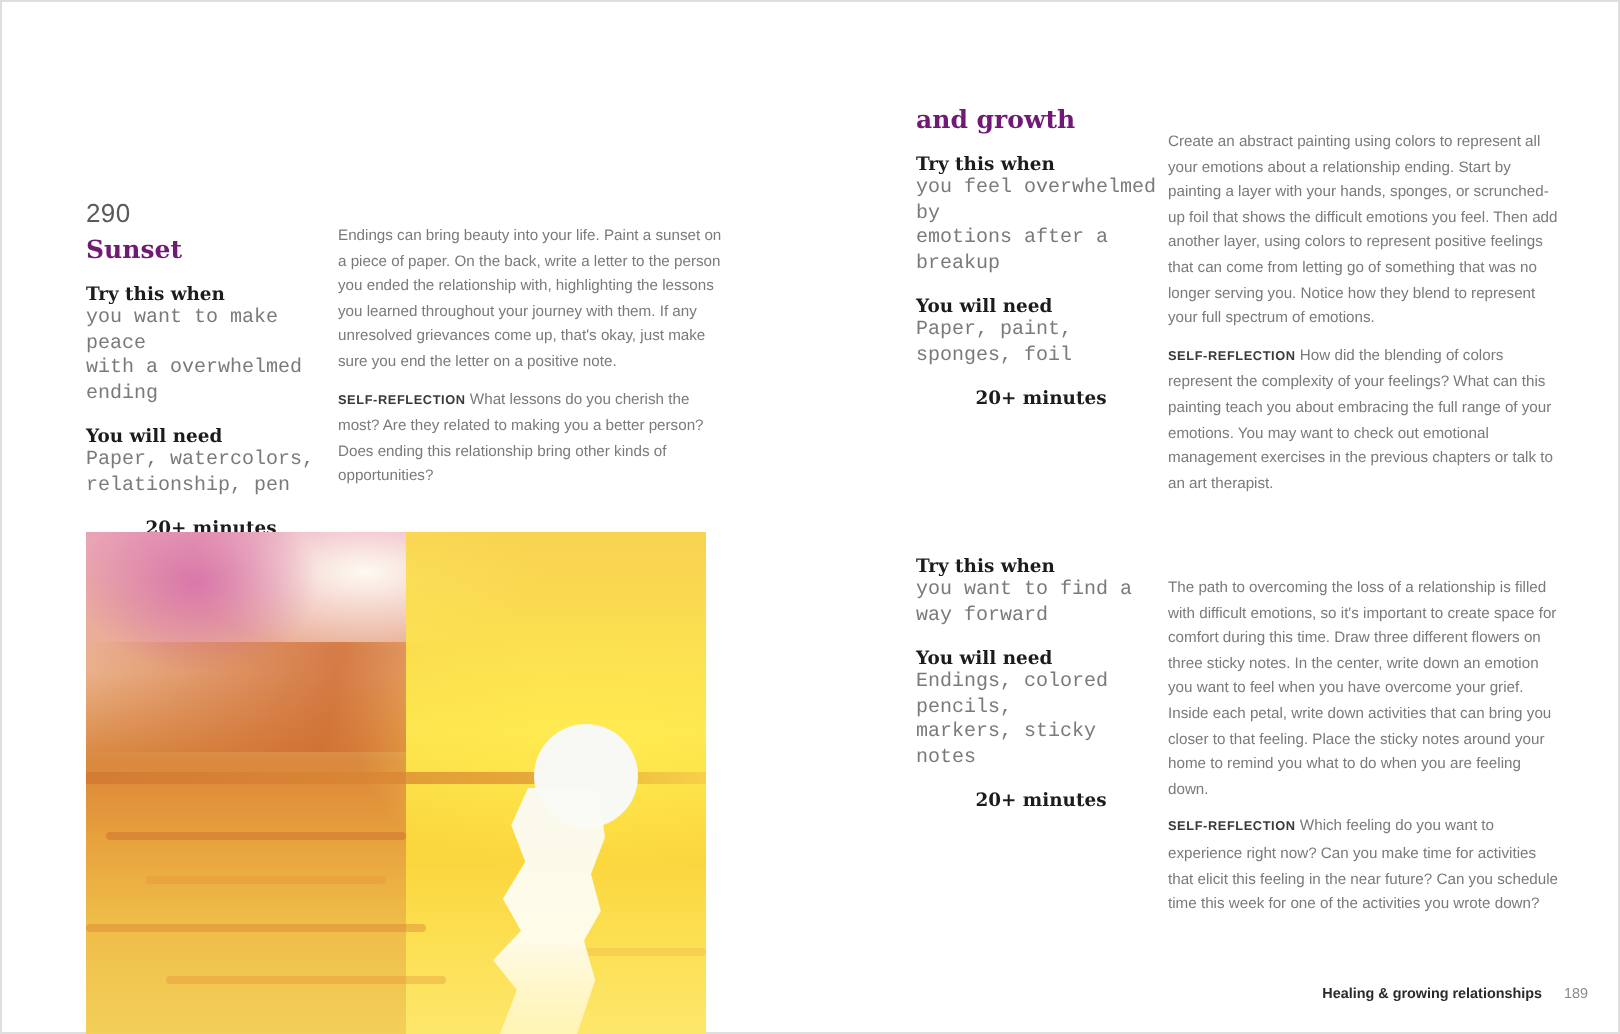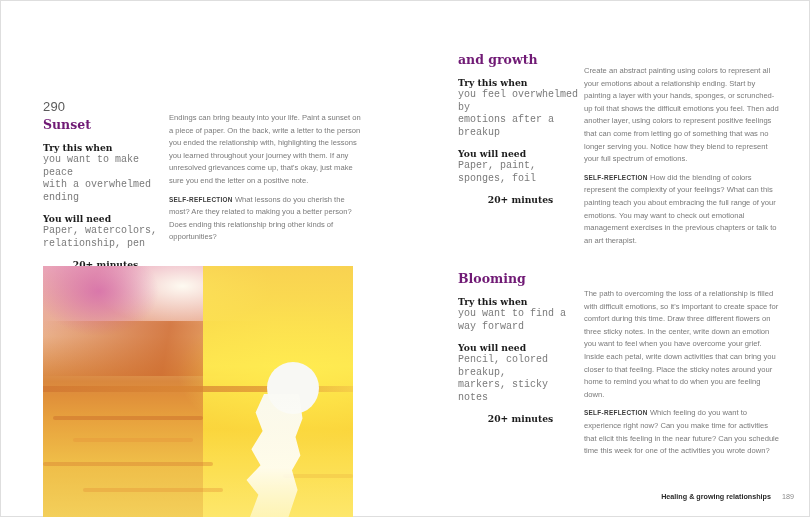--- a/index.html
+++ b/index.html
@@ -103,26 +103,25 @@
 
     <div class="body" style="left:178px; top:64px;">
       <p>Create an abstract painting using colors to represent all your emotions about a relationship ending. Start by painting a layer with your hands, sponges, or scrunched-up foil that shows the difficult emotions you feel. Then add another layer, using colors to represent positive feelings that can come from letting go of something that was no longer serving you. Notice how they blend to represent your full spectrum of emotions.</p>
       <p class="reflection">
         <span class="sr-tag">SELF-REFLECTION</span>
         <span>How did the blending of colors represent the complexity of your feelings? What can this painting teach you about embracing the full range of your emotions. You may want to check out emotional management exercises in the previous chapters or talk to an art therapist.</span>
       </p>
     </div>
 
     <div class="meta" style="left:52px; top:268px;">
-      <div class="title">Blooming</div>
       <div class="label">Try this when</div>
       <div class="value">you want to find a</div>
       <div class="value">way forward</div>
       <div class="label">You will need</div>
-      <div class="value">Pencil, colored breakup,</div>
+      <div class="value">Endings, colored pencils,</div>
       <div class="value">markers, sticky notes</div>
       <div class="duration">20+ minutes</div>
     </div>
 
     <div class="body" style="left:178px; top:287px;">
       <p>The path to overcoming the loss of a relationship is filled with difficult emotions, so it's important to create space for comfort during this time. Draw three different flowers on three sticky notes. In the center, write down an emotion you want to feel when you have overcome your grief. Inside each petal, write down activities that can bring you closer to that feeling. Place the sticky notes around your home to remind you what to do when you are feeling down.</p>
       <p class="reflection">
         <span class="sr-tag">SELF-REFLECTION</span>
         <span>Which feeling do you want to experience right now? Can you make time for activities that elicit this feeling in the near future? Can you schedule time this week for one of the activities you wrote down?</span>
       </p>

